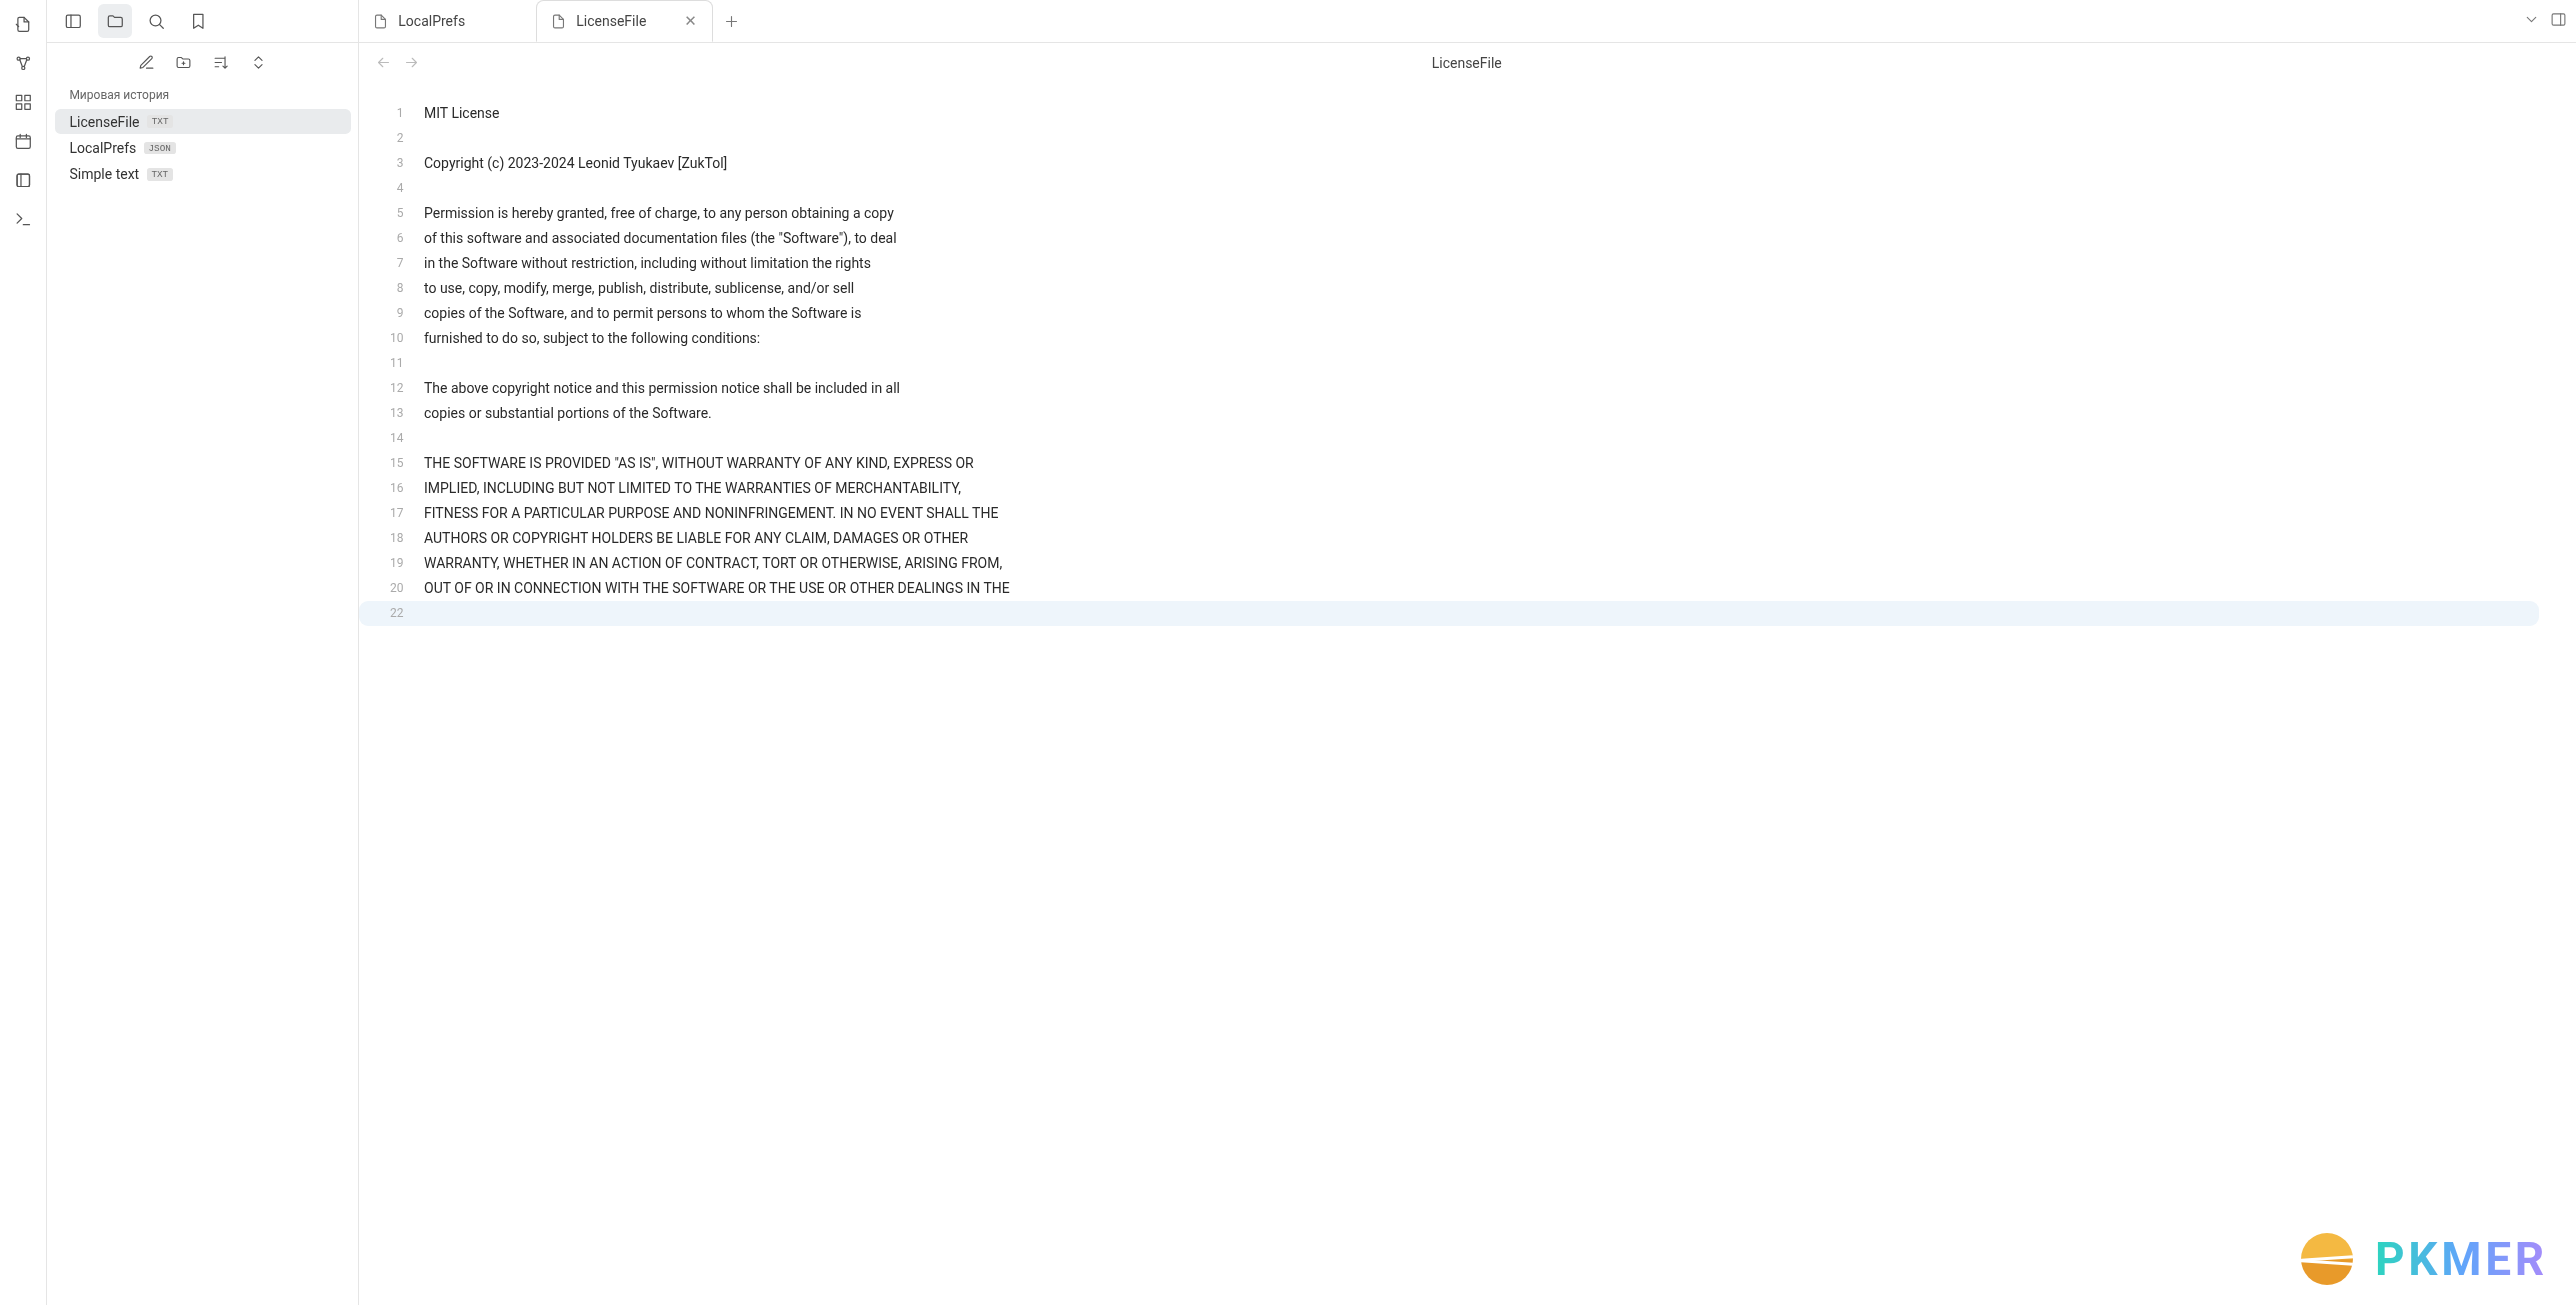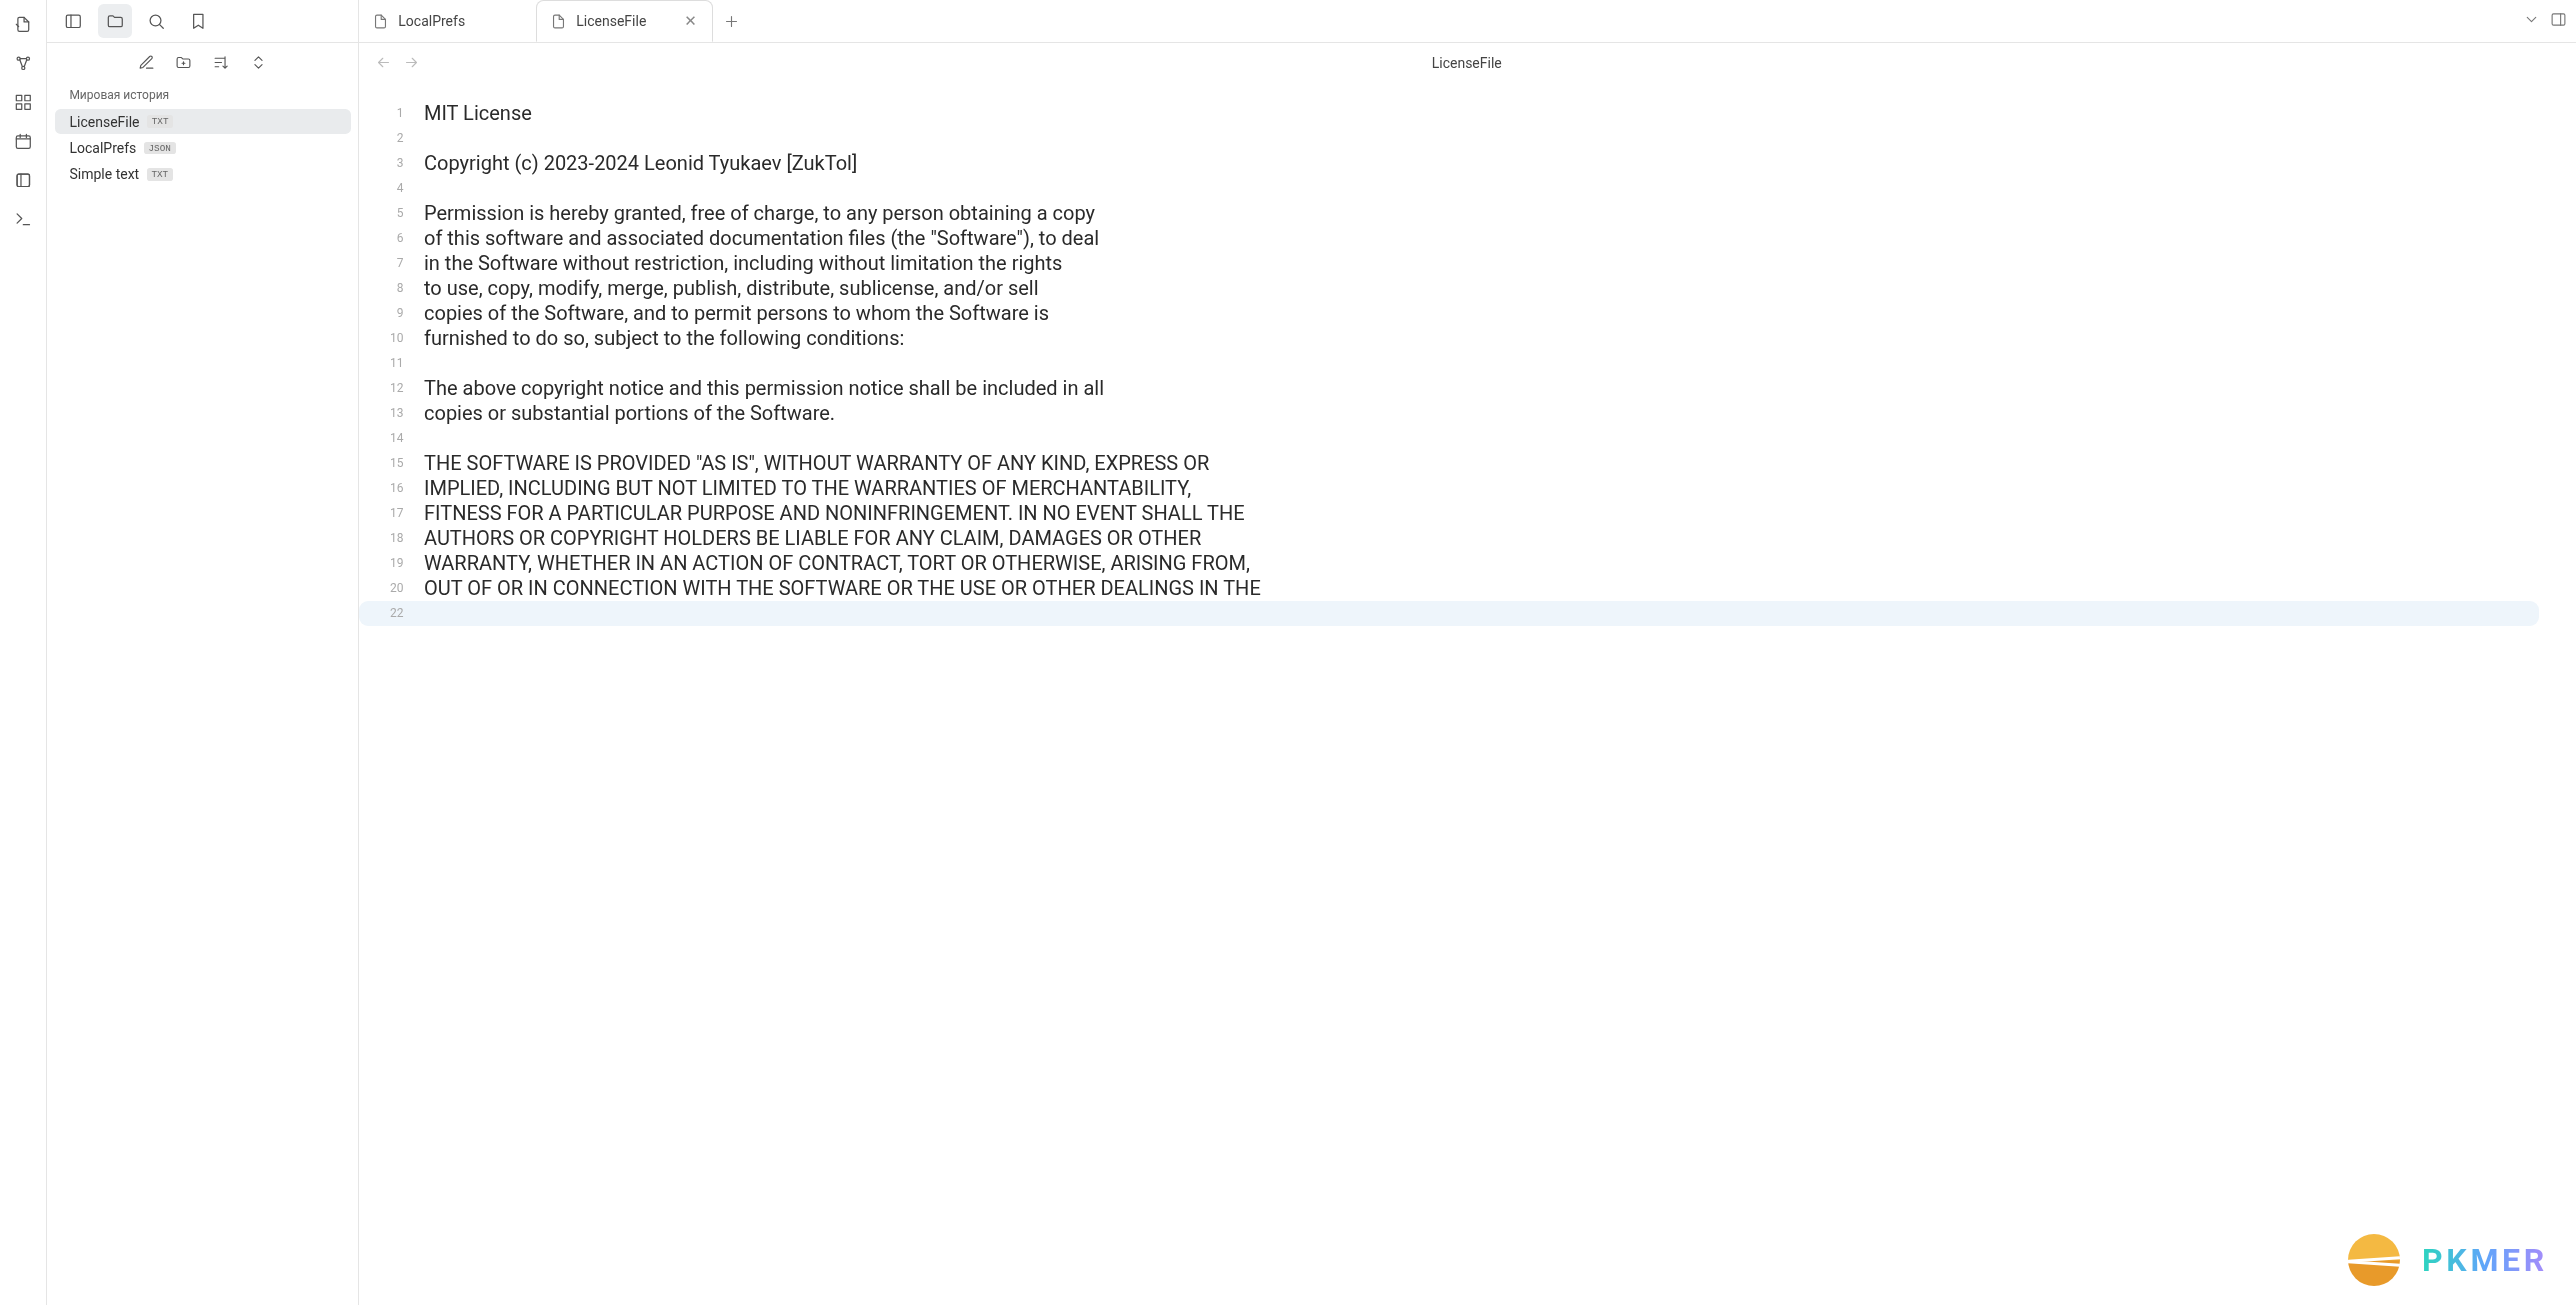--- a/index.html
+++ b/index.html
@@ -178,21 +178,21 @@
     .gutter {
       width: 65px;
       text-align: right;
       padding-right: 20.5px;
       color: #aaa;
       font-size: 12px;
       flex-shrink: 0;
       user-select: none;
     }
     .line-text {
-      font-size: 20px;
+      font-size: 14px;
       color: #2a2a2a;
       white-space: pre;
     }
     
     
     .watermark {
       position: fixed;
       right: 28px;
       bottom: 18.6px;
       display: flex;
@@ -205,21 +205,21 @@
       border-radius: 50%;
       background: linear-gradient(180deg, #f4b942 0%, #f4b942 48%, #e89a2a 52%, #e89a2a 100%);
       position: relative;
     }
     .wm-logo::before, .wm-logo::after {
       content:''; position:absolute; left:0; right:0; height:2.8px; background:#fff;
     }
     .wm-logo::before { top: 46%; transform: rotate(-4deg); }
     .wm-logo::after { top: 54%; transform: rotate(4deg); }
     .wm-text {
-      font-size: 32px;
+      font-size: 46px;
       font-weight: 700;
       letter-spacing: 3.7px;
       background: linear-gradient(90deg, #2dd4bf, #60a5fa, #a78bfa);
       -webkit-background-clip: text;
       background-clip: text;
       color: transparent;
       margin-left: 11px;
     }
     
     svg { width: 17px; height: 17px; stroke: currentColor; fill: none; stroke-width: 1.6; stroke-linecap: round; stroke-linejoin: round; }

